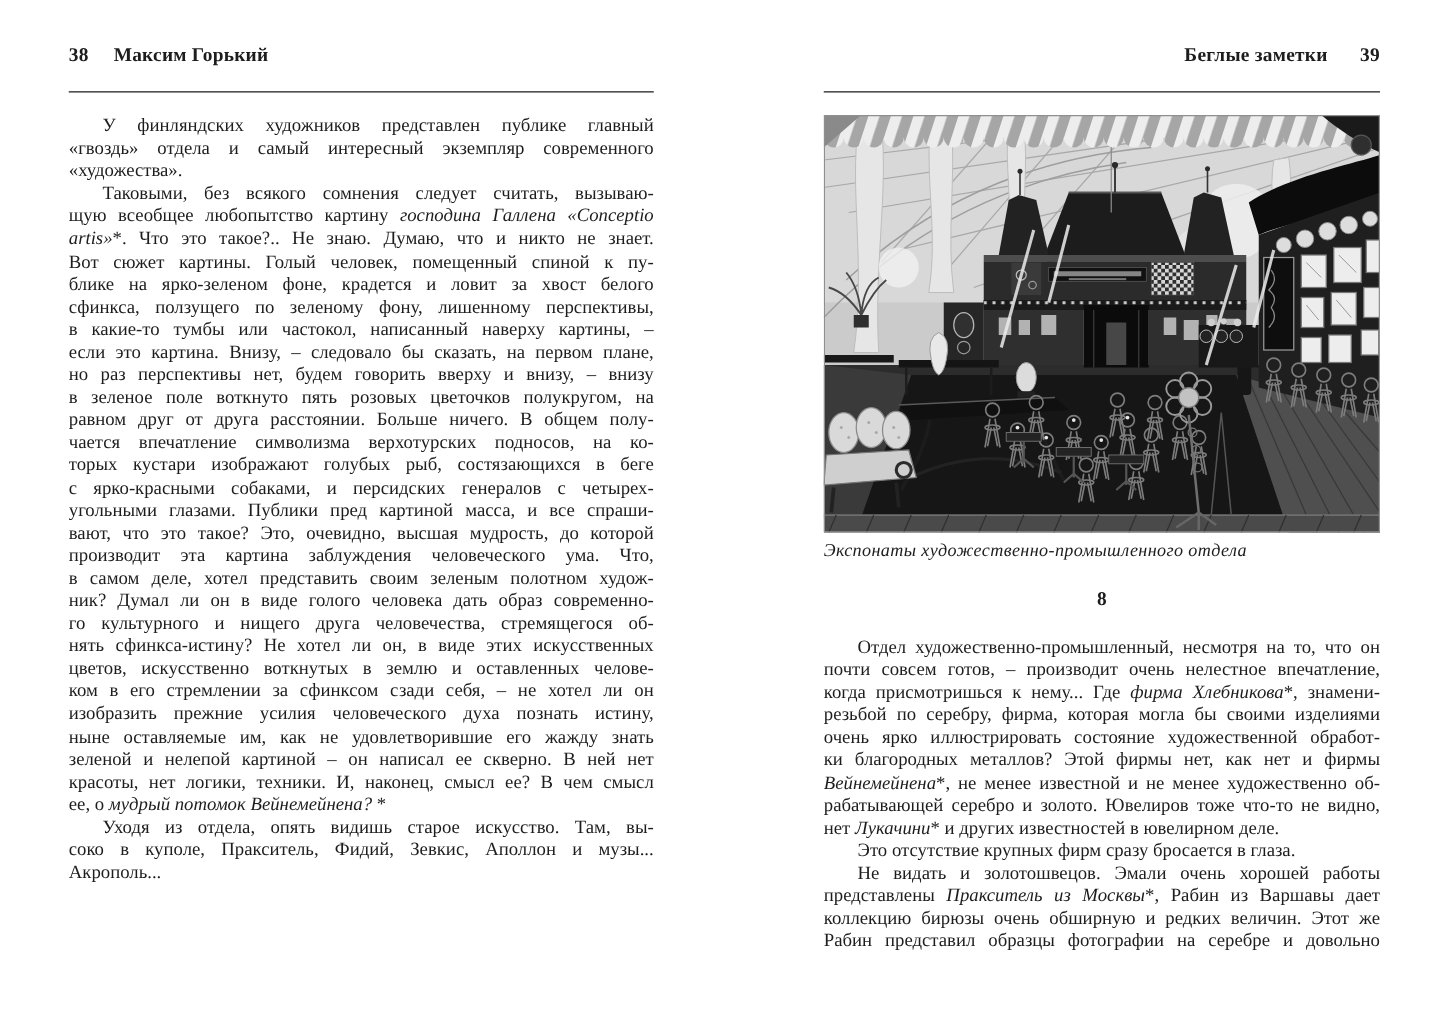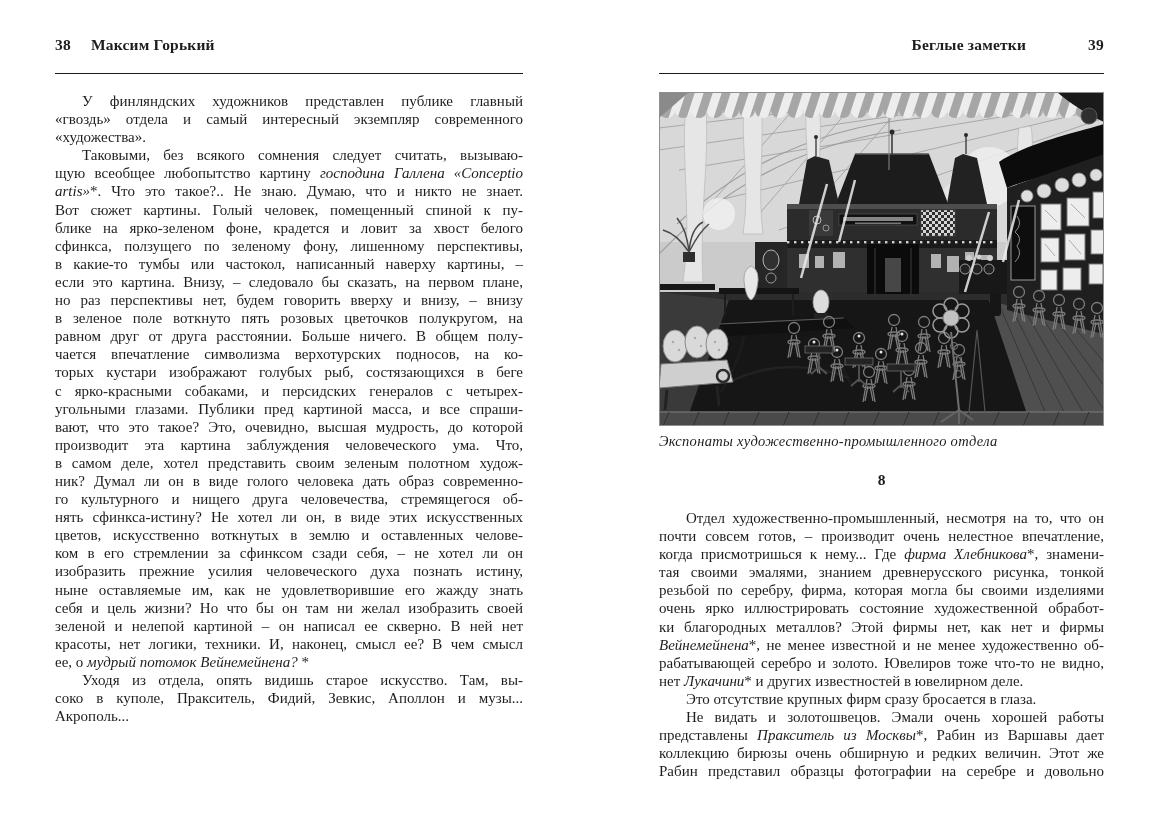--- a/index.html
+++ b/index.html
@@ -7,21 +7,21 @@
     width:1165px;height:827px;background:#ffffff;overflow:hidden;position:relative;
     font-family:"Liberation Serif","DejaVu Serif",serif;color:#1d1d1d;
   }
   .page{position:absolute;top:36px;}
   .page-left{left:55px;width:468px;}
   .page-right{left:659px;width:445px;}
   .running-header{
     display:flex;align-items:baseline;font-weight:bold;font-size:15.5px;
     letter-spacing:.2px;padding-bottom:19px;border-bottom:1.6px solid #1c1c1c;
   }
-  .running-header.right{justify-content:flex-end;gap:36px;}
+  .running-header.right{justify-content:flex-end;}
   .head-title{margin-left:20px;}
   .head-num-right{margin-left:26px;}
   .body-text{margin-top:18px;font-size:15px;line-height:18.1px;}
   .para{margin:0;}
   .line{text-align:justify;text-align-last:justify;}
   .line.noj{text-align-last:left;}
   .line.first{text-indent:27px;}
   i{font-style:italic;}
   .photo-wrap{margin-top:18px;width:445px;height:334px;line-height:0;}
   .photo-wrap svg{display:block;}
@@ -62,21 +62,20 @@
         <div class="line">вают, что это такое? Это, очевидно, высшая мудрость, до которой</div>
         <div class="line">производит эта картина заблуждения человеческого ума. Что,</div>
         <div class="line">в самом деле, хотел представить своим зеленым полотном худож-</div>
         <div class="line">ник? Думал ли он в виде голого человека дать образ современно-</div>
         <div class="line">го культурного и нищего друга человечества, стремящегося об-</div>
         <div class="line">нять сфинкса-истину? Не хотел ли он, в виде этих искусственных</div>
         <div class="line">цветов, искусственно воткнутых в землю и оставленных челове-</div>
         <div class="line">ком в его стремлении за сфинксом сзади себя, – не хотел ли он</div>
         <div class="line">изобразить прежние усилия человеческого духа познать истину,</div>
         <div class="line">ныне оставляемые им, как не удовлетворившие его жажду знать</div>
-        <div class="line">себя и цель жизни? Но что бы он там ни желал изобразить своей</div>
         <div class="line">зеленой и нелепой картиной – он написал ее скверно. В ней нет</div>
         <div class="line">красоты, нет логики, техники. И, наконец, смысл ее? В чем смысл</div>
         <div class="line noj">ее, о <i>мудрый потомок Вейнемейнена?</i> *</div>
       </div>
       <div class="para">
         <div class="line first">Уходя из отдела, опять видишь старое искусство. Там, вы-</div>
         <div class="line">соко в куполе, Пракситель, Фидий, Зевкис, Аполлон и музы...</div>
         <div class="line noj">Акрополь...</div>
       </div>
     </div>
@@ -389,21 +388,20 @@
     </svg>
   </div>
 
   <div class="figure-caption">Экспонаты художественно-промышленного отдела</div>
   <div class="section-number">8</div>
   <div class="body-text rbody">
       <div class="para">
         <div class="line first">Отдел художественно-промышленный, несмотря на то, что он</div>
         <div class="line">почти совсем готов, – производит очень нелестное впечатление,</div>
         <div class="line">когда присмотришься к нему... Где <i>фирма Хлебникова</i>*, знамени-</div>
-        <div class="line">тая своими эмалями, знанием древнерусского рисунка, тонкой</div>
         <div class="line">резьбой по серебру, фирма, которая могла бы своими изделиями</div>
         <div class="line">очень ярко иллюстрировать состояние художественной обработ-</div>
         <div class="line">ки благородных металлов? Этой фирмы нет, как нет и фирмы</div>
         <div class="line"><i>Вейнемейнена</i>*, не менее известной и не менее художественно об-</div>
         <div class="line">рабатывающей серебро и золото. Ювелиров тоже что-то не видно,</div>
         <div class="line noj">нет <i>Лукачини</i>* и других известностей в ювелирном деле.</div>
       </div>
       <div class="para">
         <div class="line first noj">Это отсутствие крупных фирм сразу бросается в глаза.</div>
       </div>

